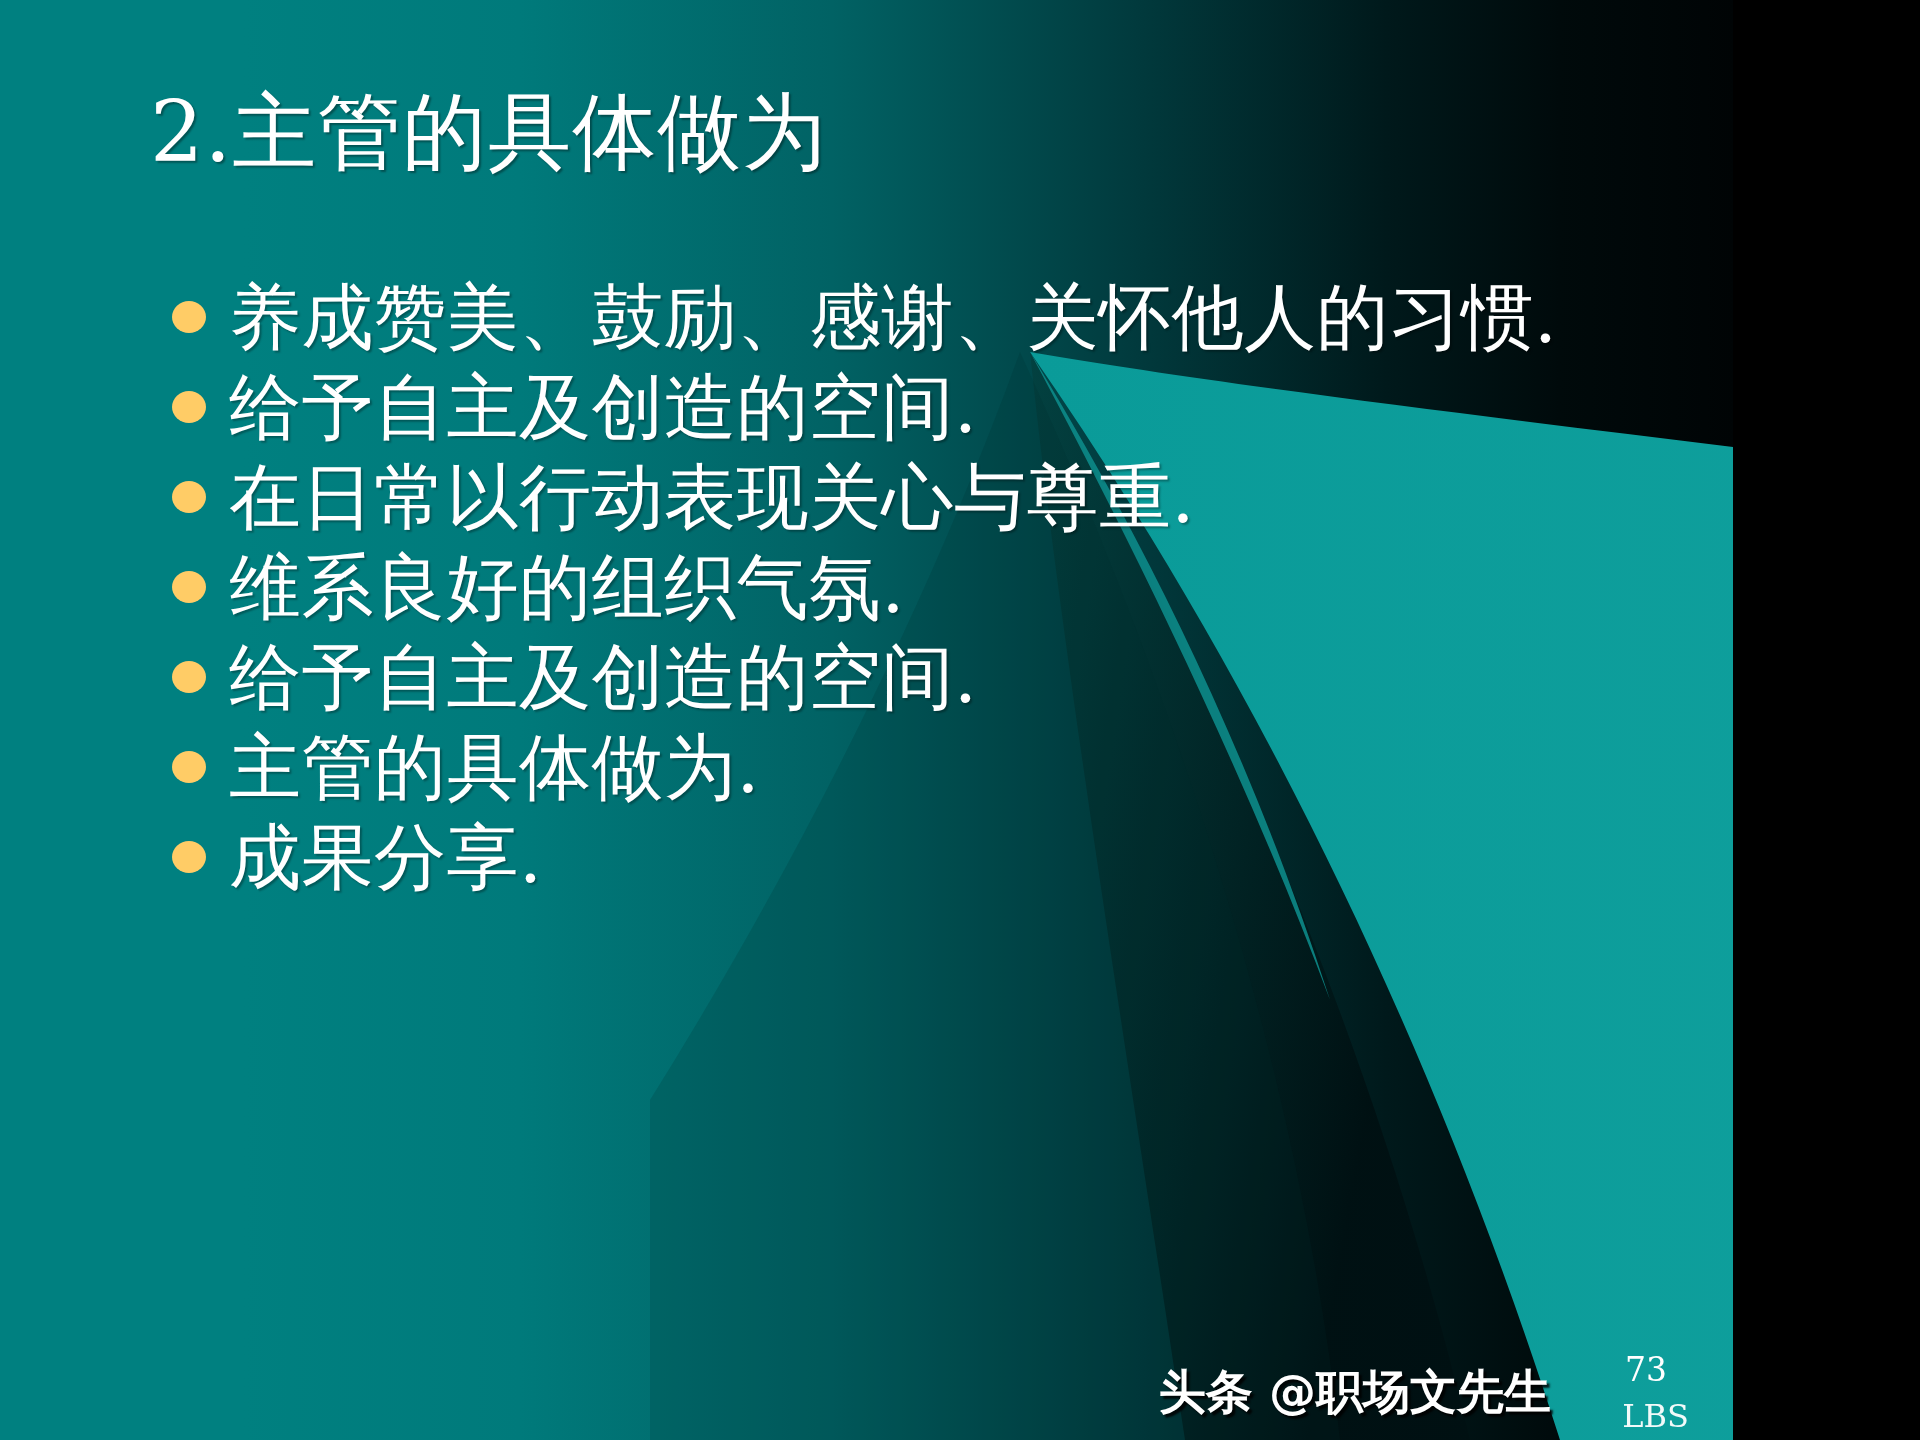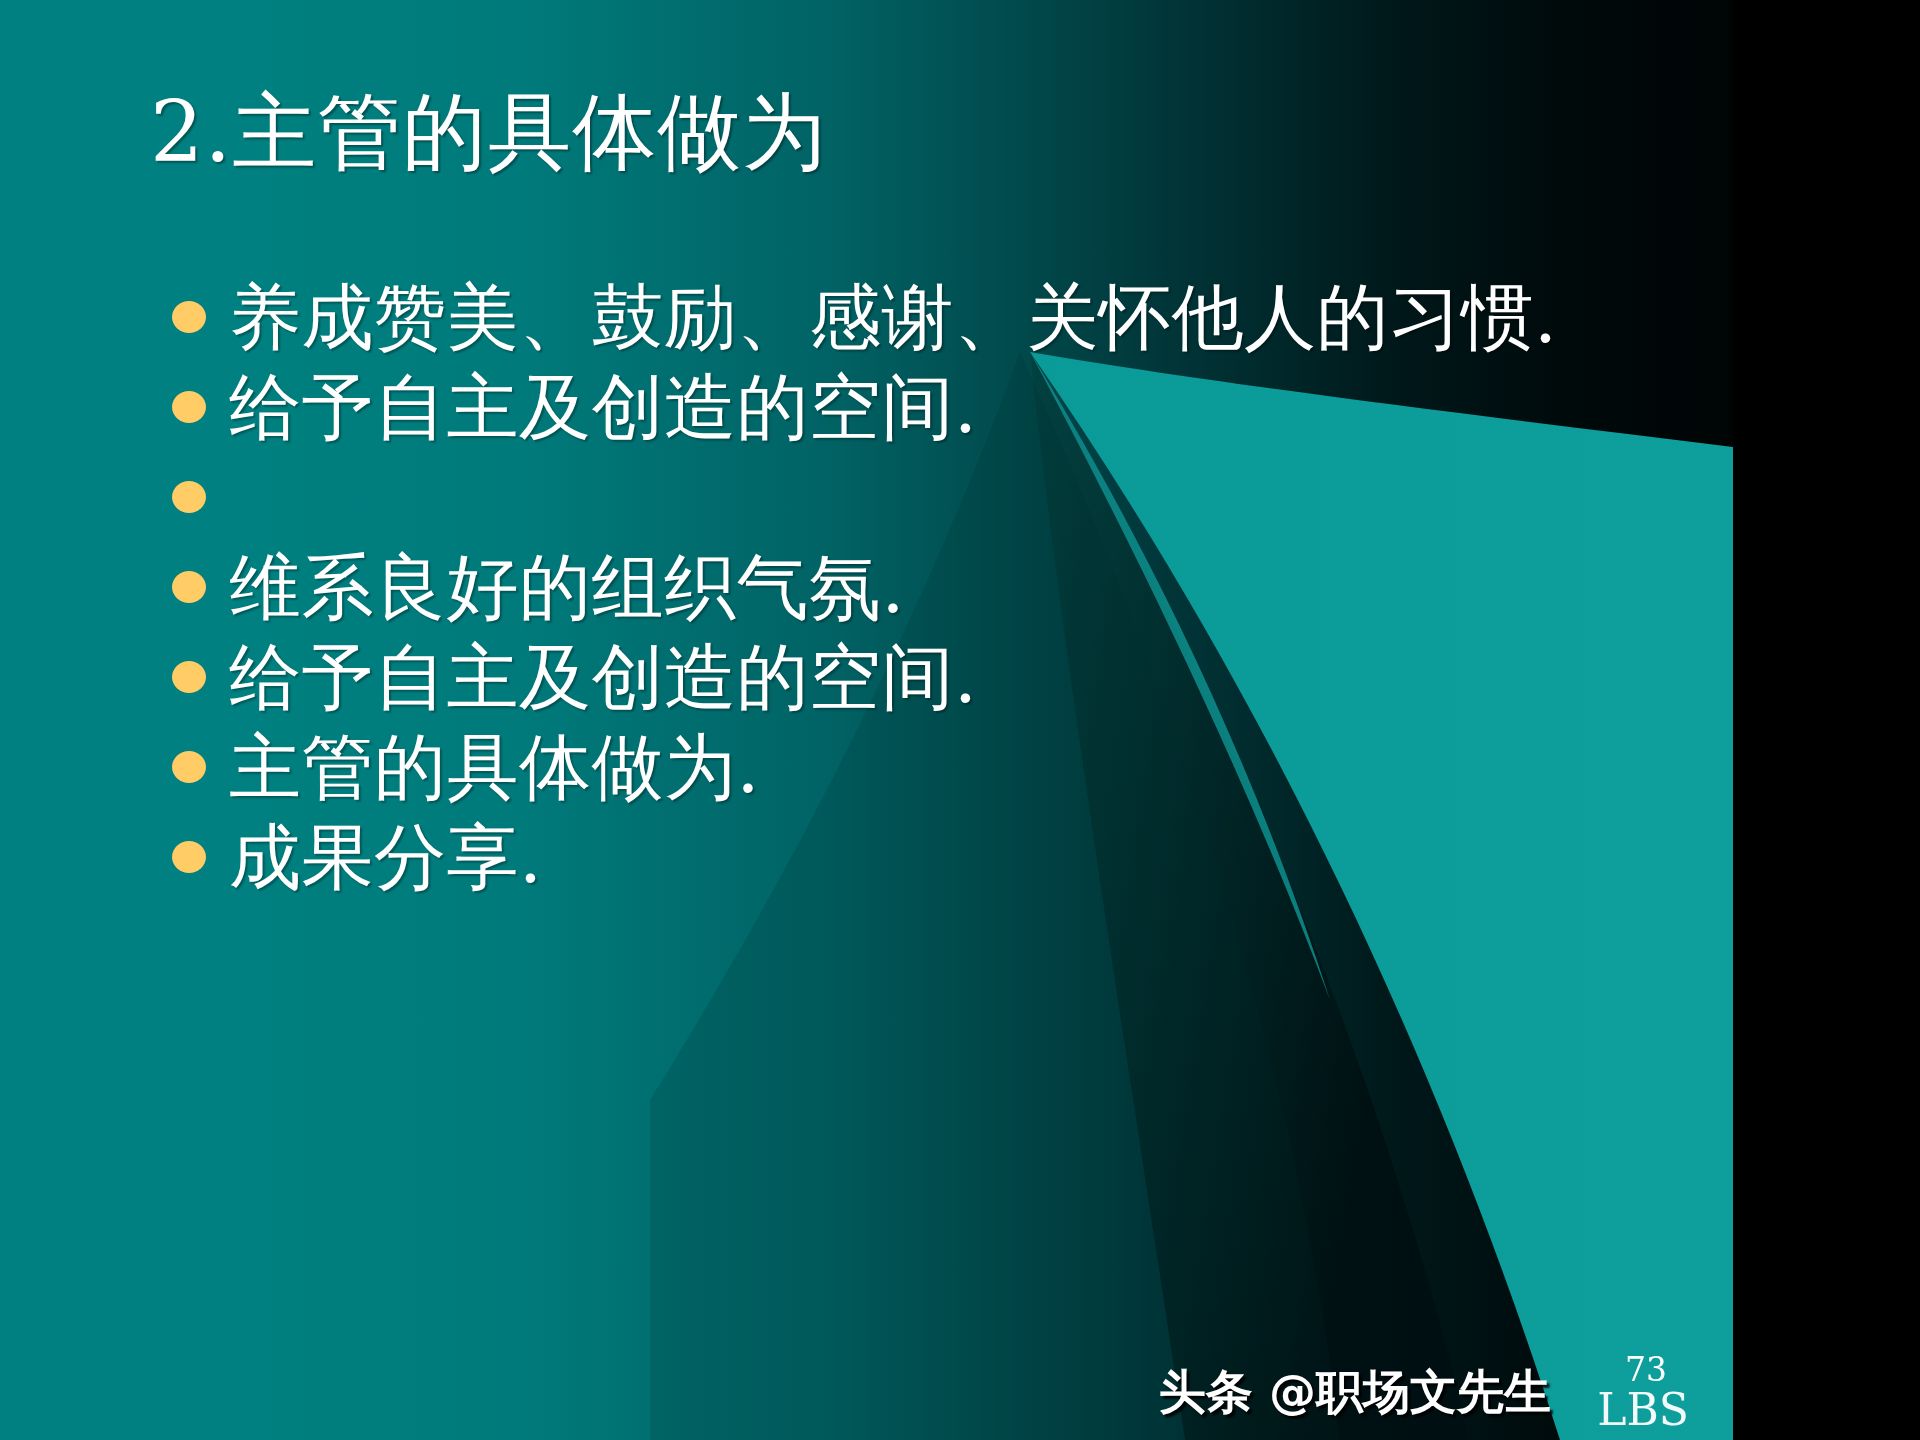--- a/index.html
+++ b/index.html
@@ -98,21 +98,21 @@
     bottom: 54px;
     color: #ffffff;
     font-size: 33px;
     line-height: 1;
   }
   #lbs-mark {
     position: absolute;
     right: 44px;
     bottom: 8px;
     color: #ffffff;
-    font-size: 44px;
+    font-size: 32px;
     line-height: 1;
     opacity: 0.95;
   }
 </style>
 </head>
 <body>
 
 <div id="slide">
 
   <svg id="deco" viewBox="0 0 1920 1440" preserveAspectRatio="none">
@@ -150,20 +150,21 @@
       <span class="bullet-text">养成赞美、鼓励、感谢、关怀他人的习惯.</span>
     </div>
 
     <div class="bullet-row">
       <span class="bullet-dot"></span>
       <span class="bullet-text">给予自主及创造的空间.</span>
     </div>
 
     <div class="bullet-row">
       <span class="bullet-dot"></span>
+      <span class="bullet-text">在日常以行动表现关心与尊重.</span>
     </div>
 
     <div class="bullet-row">
       <span class="bullet-dot"></span>
       <span class="bullet-text">维系良好的组织气氛.</span>
     </div>
 
     <div class="bullet-row">
       <span class="bullet-dot"></span>
       <span class="bullet-text">给予自主及创造的空间.</span>

